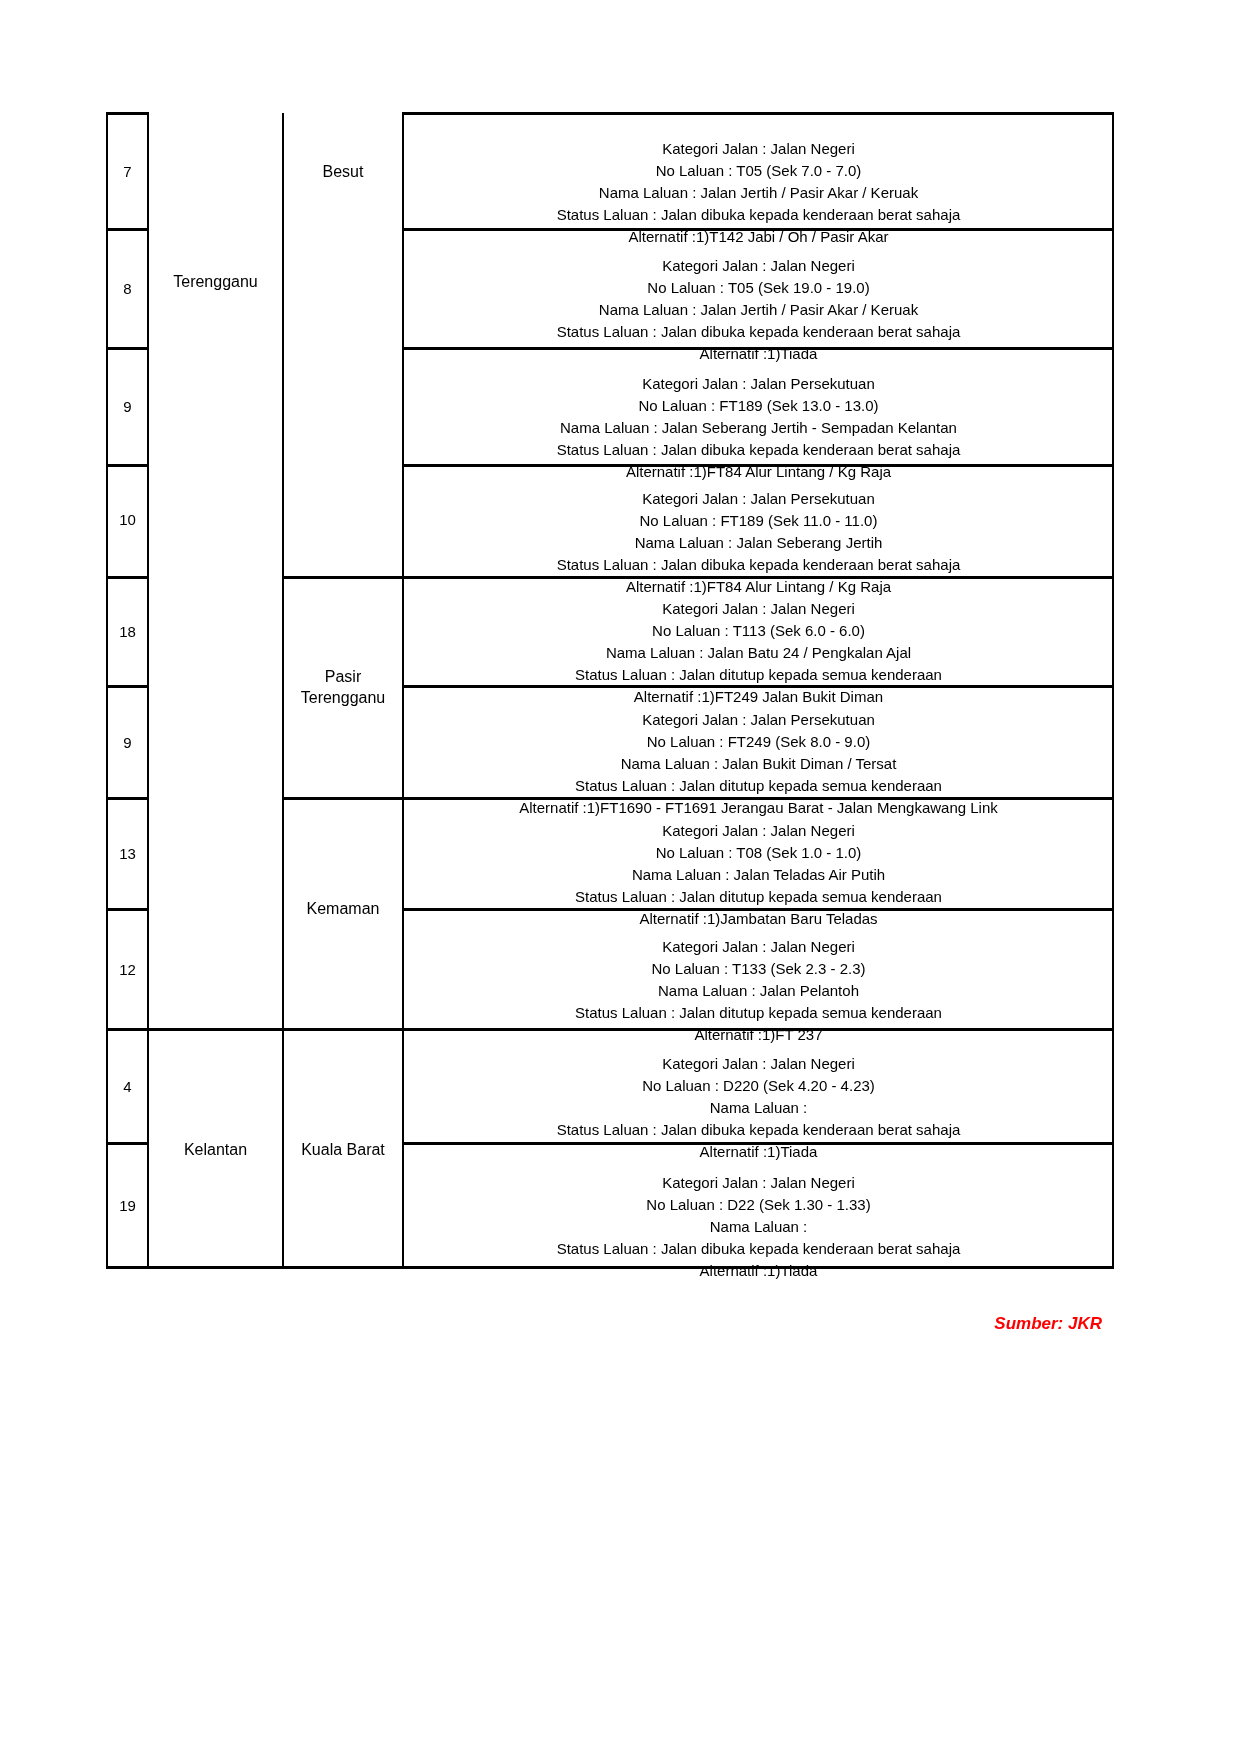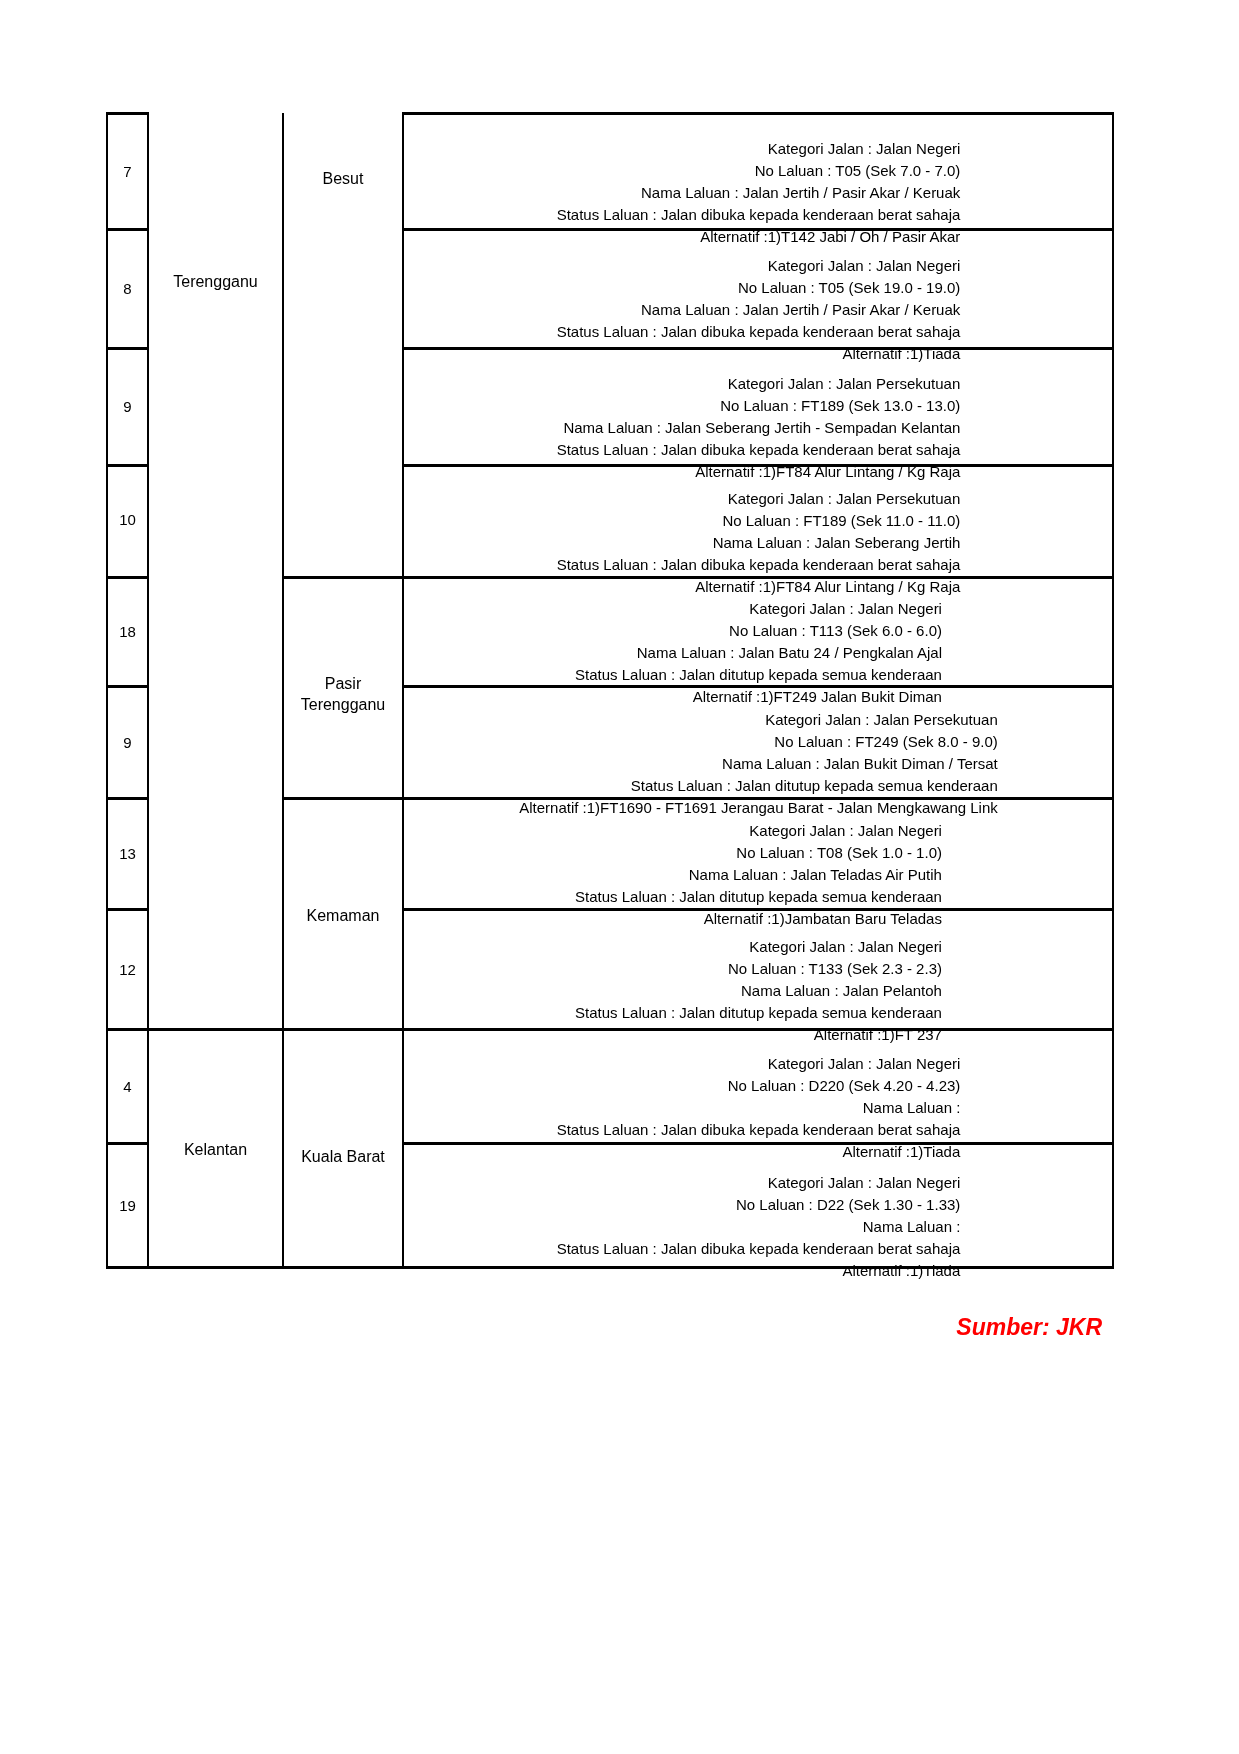--- a/index.html
+++ b/index.html
@@ -11,39 +11,39 @@
     color:#000000;
     overflow:hidden;
   }
   .hline{position:absolute;height:3px;background:#000000;}
   .vline{position:absolute;width:2px;background:#000000;top:113px;height:1156px;}
   .cell{position:absolute;display:flex;align-items:center;justify-content:center;}
   .num{left:107px;width:41px;font-size:15px;}
   .detail{left:405px;width:707px;}
   .dlines{
     white-space:pre-line;
-    text-align:right;
+    text-align:center;
     font-size:15px;
     line-height:22px;
     margin-top:43px;
   }
   .label{
     position:absolute;
     text-align:center;
     font-size:16px;
     line-height:21px;
     white-space:pre-line;
   }
   .state-label{left:148px;width:135px;}
-  .district-label{left:283px;width:120px;margin-top:7px;}
+  .district-label{left:283px;width:120px;}
   #source-note{
     position:absolute;
     left:900px;top:1314px;width:202px;height:22px;
     text-align:right;
-    font-size:23px;
+    font-size:17px;
     font-weight:bold;
     font-style:italic;
     color:#ff0000;
   }
 </style>
 </head>
 <body>
 
 <div id="page">
 

